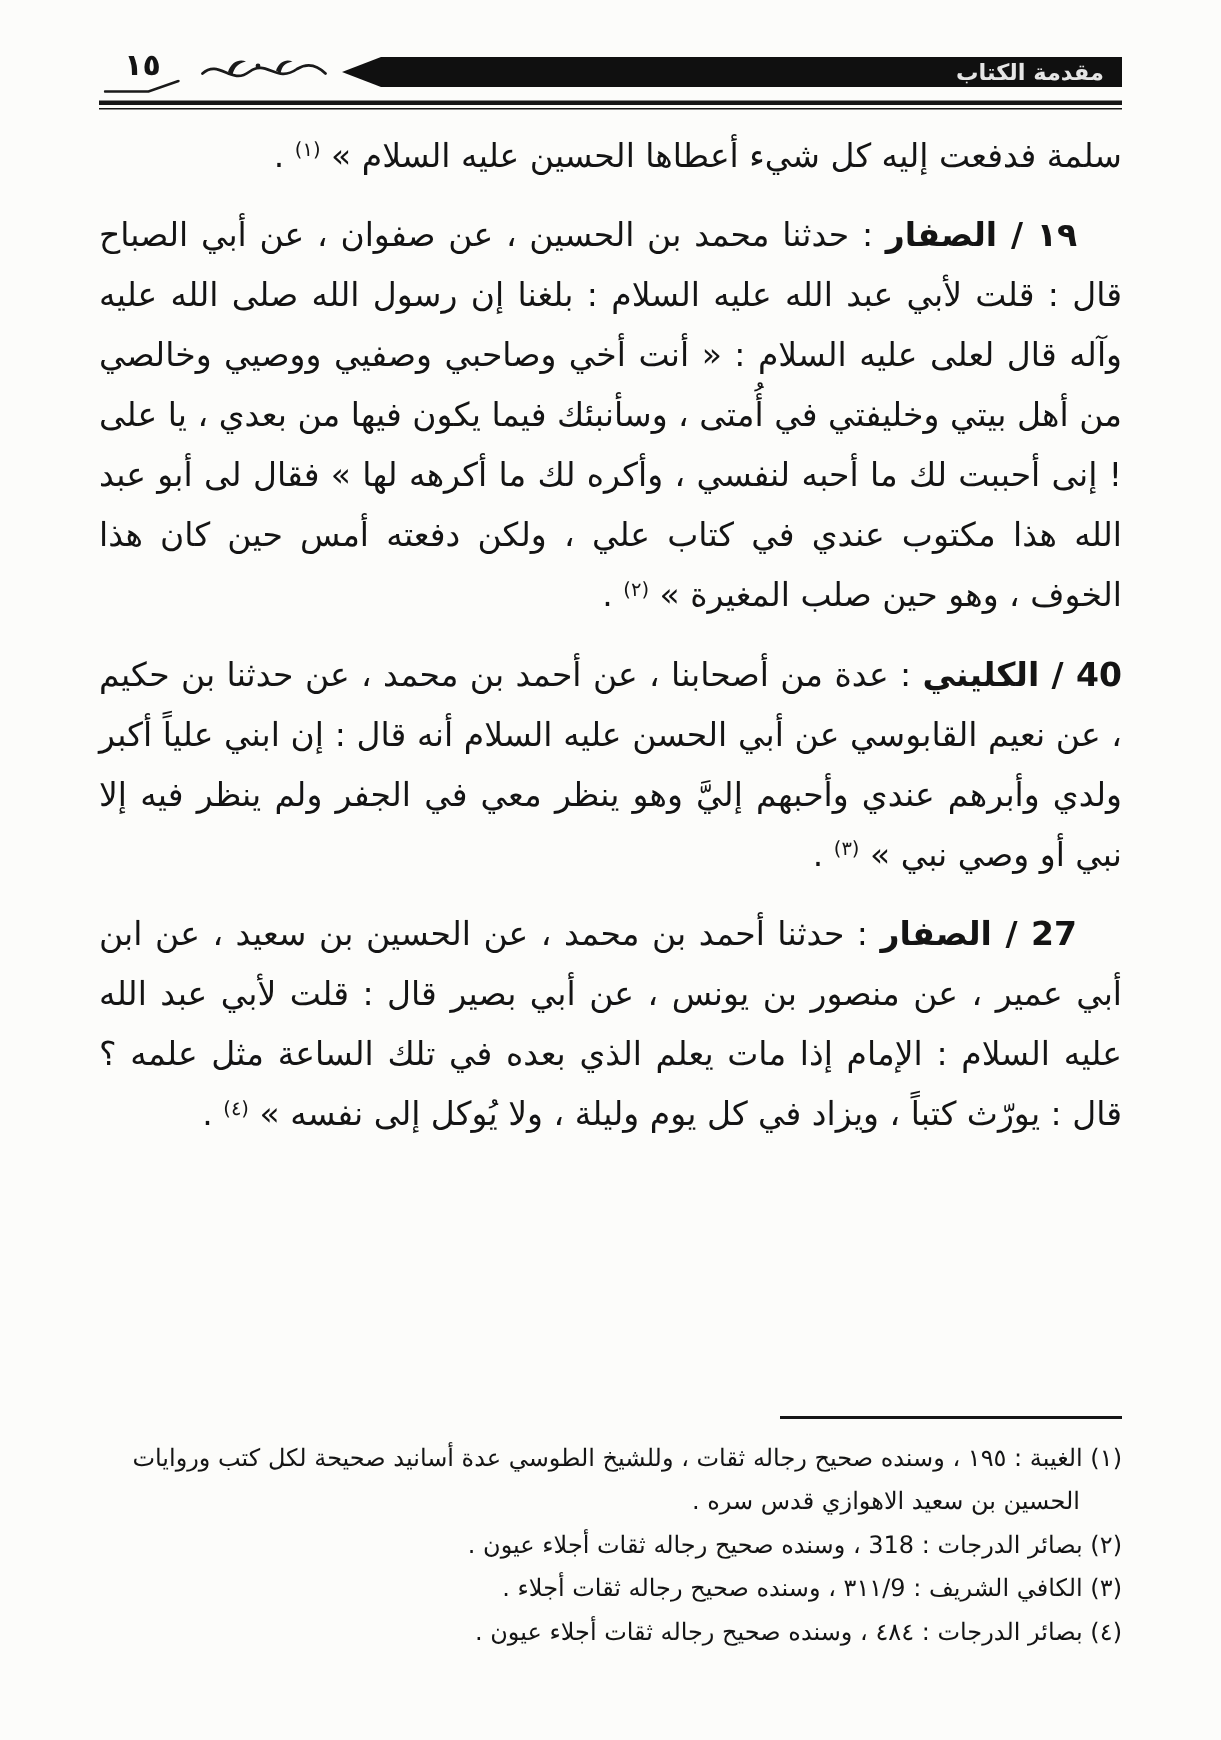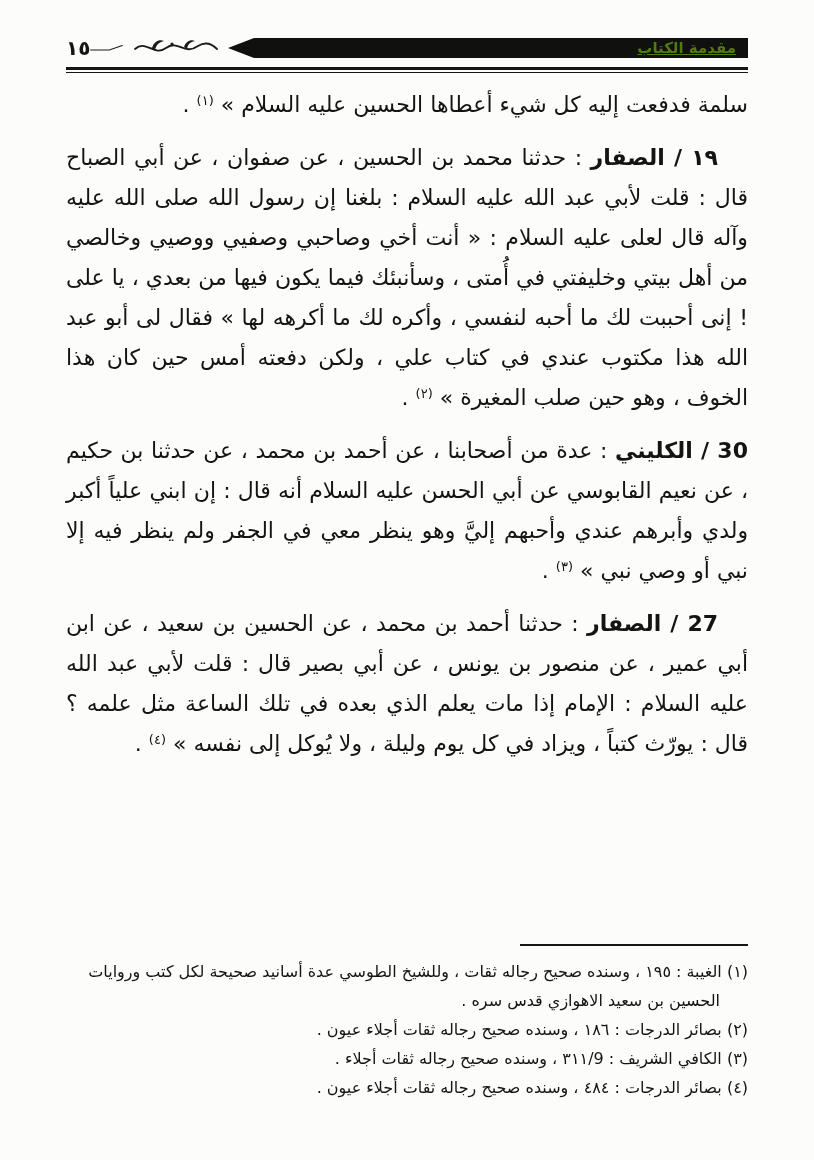--- a/index.html
+++ b/index.html
@@ -22,21 +22,21 @@
   
   .page-header {
     direction: ltr;
     display: flex;
     align-items: center;
     gap: 8px;
     height: 28px;
   }
   .pagenum-block {
     display: flex;
-    flex-direction: row;
+    flex-direction: column;
     align-items: center;
     width: 58px;
     line-height: 1;
   }
   .pagenum {
     font-size: 20px;
     font-weight: bold;
     letter-spacing: 1px;
   }
   .title-bar {
@@ -44,25 +44,24 @@
     height: 20px;
     background: #101010;
     clip-path: polygon(0 50%, 26px 0, 100% 0, 100% 100%, 26px 100%);
     display: flex;
     align-items: center;
     justify-content: flex-end;
     padding: 0 12px 0 40px;
   }
   .chapter-title {
     direction: rtl;
-    color: #4d7c0f;
+    color: #e5e5e5;
     font-size: 15px;
     font-weight: bold;
     line-height: 1;
-    text-decoration: underline;
   }
   .double-rule {
     margin-top: 5px;
     height: 6px;
     border-top: 3px solid #161616;
     border-bottom: 1px solid #161616;
   }
 
   
   .body-text {
@@ -122,31 +121,31 @@
   </header>
 
   <div class="double-rule"></div>
 
   <main class="body-text">
 
     <p class="para continuation"><span>سلمة فدفعت إليه كل شيء أعطاها الحسين عليه السلام » </span><sup class="fnref">(١)</sup><span> .</span></p>
 
     <p class="para indent"><b class="lead">١٩ / الصفار</b><span> : حدثنا محمد بن الحسين ، عن صفوان ، عن أبي الصباح قال : قلت لأبي عبد الله عليه السلام : بلغنا إن رسول الله صلى الله عليه وآله قال لعلى عليه السلام : « أنت أخي وصاحبي وصفيي ووصيي وخالصي من أهل بيتي وخليفتي في أُمتى ، وسأنبئك فيما يكون فيها من بعدي ، يا على ! إنى أحببت لك ما أحبه لنفسي ، وأكره لك ما أكرهه لها » فقال لى أبو عبد الله هذا مكتوب عندي في كتاب علي ، ولكن دفعته أمس حين كان هذا الخوف ، وهو حين صلب المغيرة » </span><sup class="fnref">(٢)</sup><span> .</span></p>
 
-    <p class="para"><b class="lead">30 / الكليني</b><span> : عدة من أصحابنا ، عن أحمد بن محمد ، عن حدثنا بن حكيم ، عن نعيم القابوسي عن أبي الحسن عليه السلام أنه قال : إن ابني علياً أكبر ولدي وأبرهم عندي وأحبهم إليَّ وهو ينظر معي في الجفر ولم ينظر فيه إلا نبي أو وصي نبي » </span><sup class="fnref">(٣)</sup><span> .</span></p>
+    <p class="para"><b class="lead">40 / الكليني</b><span> : عدة من أصحابنا ، عن أحمد بن محمد ، عن حدثنا بن حكيم ، عن نعيم القابوسي عن أبي الحسن عليه السلام أنه قال : إن ابني علياً أكبر ولدي وأبرهم عندي وأحبهم إليَّ وهو ينظر معي في الجفر ولم ينظر فيه إلا نبي أو وصي نبي » </span><sup class="fnref">(٣)</sup><span> .</span></p>
 
     <p class="para indent"><b class="lead">27 / الصفار</b><span> : حدثنا أحمد بن محمد ، عن الحسين بن سعيد ، عن ابن أبي عمير ، عن منصور بن يونس ، عن أبي بصير قال : قلت لأبي عبد الله عليه السلام : الإمام إذا مات يعلم الذي بعده في تلك الساعة مثل علمه ؟ قال : يورّث كتباً ، ويزاد في كل يوم وليلة ، ولا يُوكل إلى نفسه » </span><sup class="fnref">(٤)</sup><span> .</span></p>
 
   </main>
 
   <section class="footnotes">
     <div class="fn-rule"></div>
 
     <p class="footnote"><span class="fn-marker">(١)</span> <span>الغيبة : ١٩٥ ، وسنده صحيح رجاله ثقات ، وللشيخ الطوسي عدة أسانيد صحيحة لكل كتب وروايات الحسين بن سعيد الاهوازي قدس سره .</span></p>
 
-    <p class="footnote"><span class="fn-marker">(٢)</span> <span>بصائر الدرجات : ١٨٦ ، وسنده صحيح رجاله ثقات أجلاء عيون .</span></p>
+    <p class="footnote"><span class="fn-marker">(٢)</span> <span>بصائر الدرجات : 318 ، وسنده صحيح رجاله ثقات أجلاء عيون .</span></p>
 
     <p class="footnote"><span class="fn-marker">(٣)</span> <span>الكافي الشريف : ٣١١/9 ، وسنده صحيح رجاله ثقات أجلاء .</span></p>
 
     <p class="footnote"><span class="fn-marker">(٤)</span> <span>بصائر الدرجات : ٤٨٤ ، وسنده صحيح رجاله ثقات أجلاء عيون .</span></p>
   </section>
 
 </div>
 
 </body></html>

